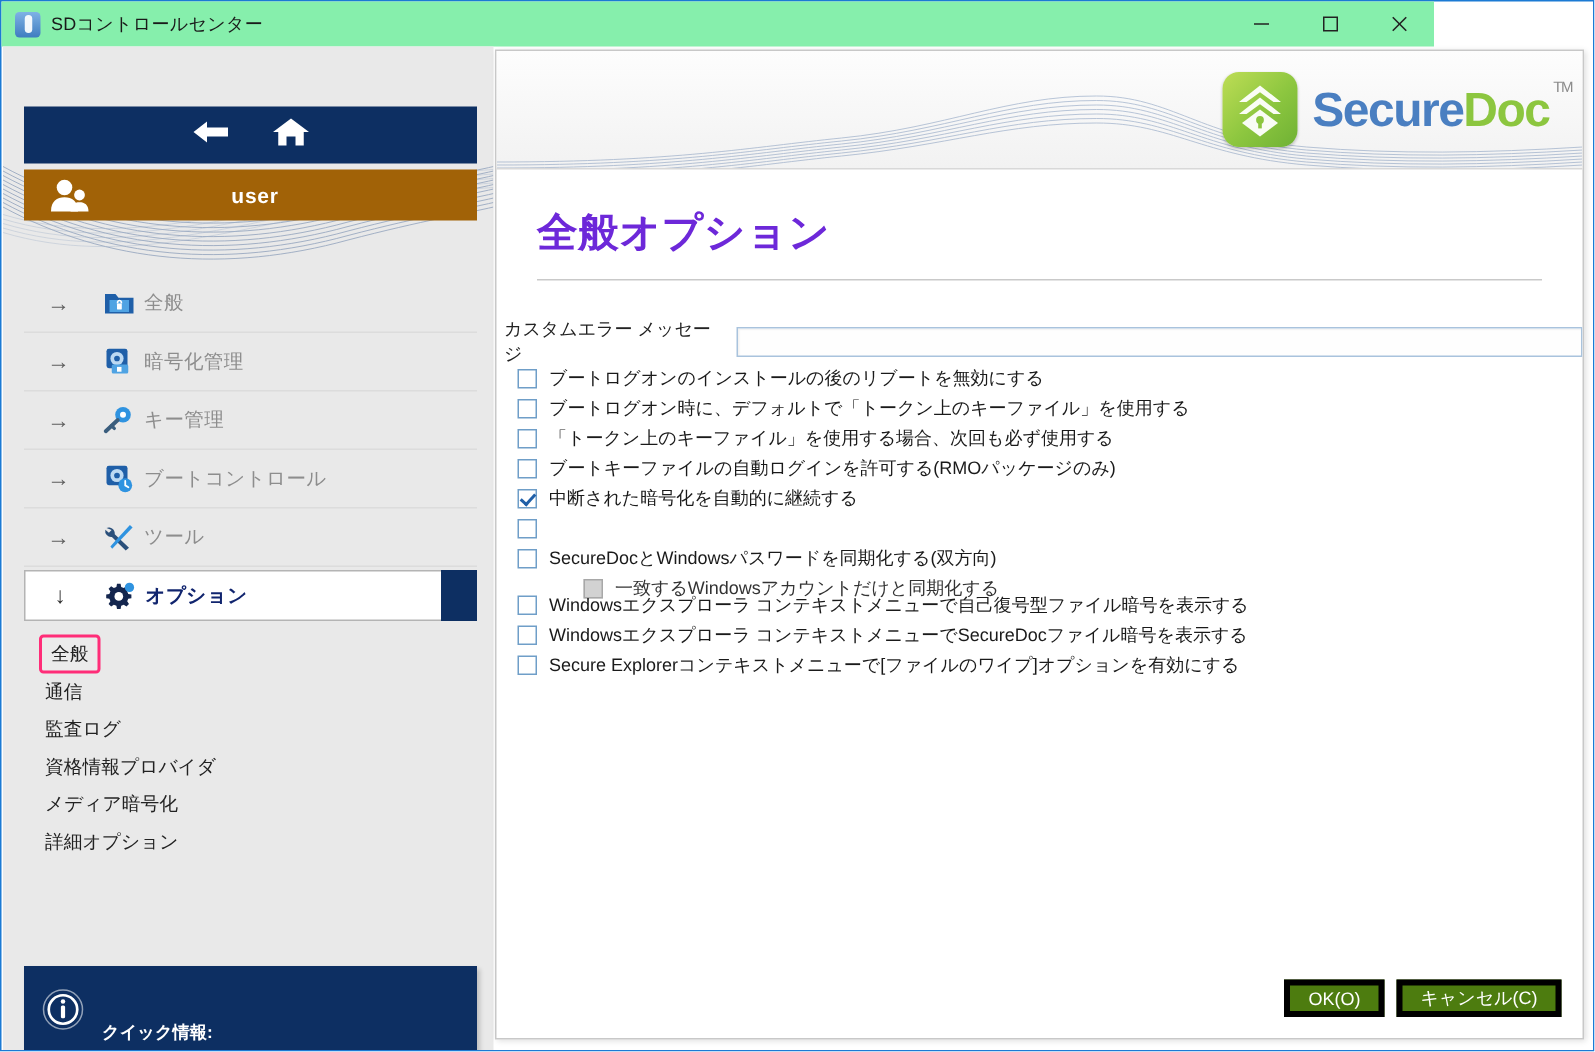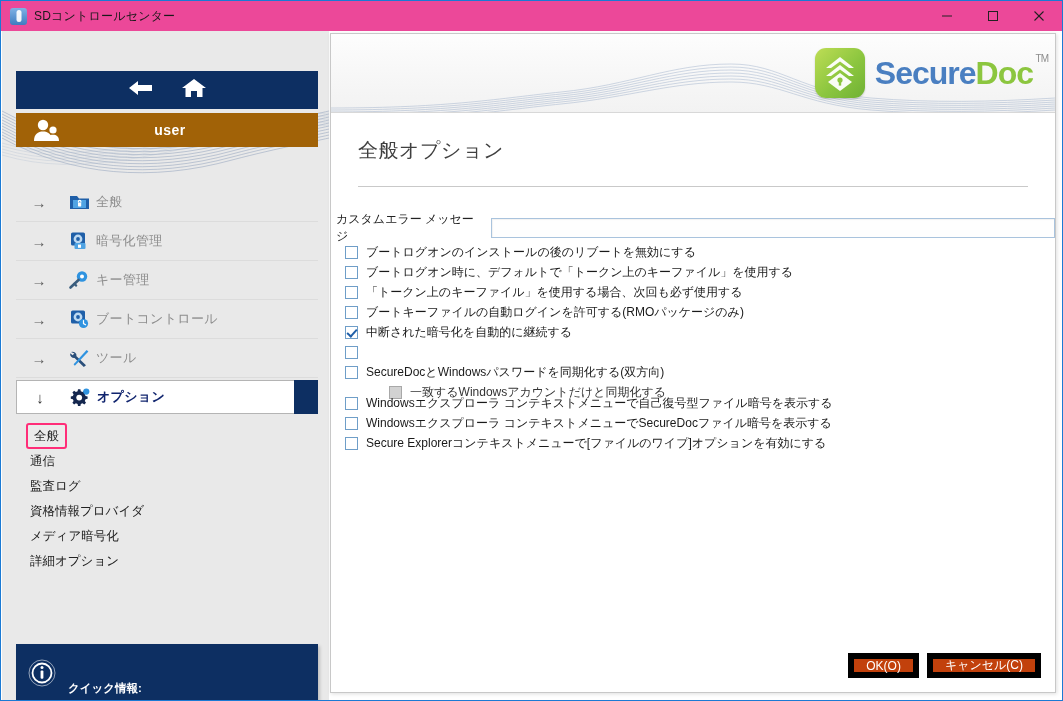--- a/index.html
+++ b/index.html
@@ -10,22 +10,22 @@
   }
   #app{
     position:relative;width:1063px;height:701px;
     box-sizing:border-box;
     border:1px solid #1b7ad4;
     background:#ffffff;
   }
 
   
   .titlebar{
-    position:absolute;left:0;top:0;width:1061px;height:30px;
-    background:#ec4899;display:flex;align-items:center;justify-content:center;
+    position:absolute;left:0;top:0;width:955px;height:30px;
+    background:#86efac;display:flex;align-items:center;justify-content:center;
   }
   .tb-icon{
     width:17px;height:17px;margin-left:9px;margin-right:7px;
     border-radius:3px;
     background:linear-gradient(#7fb2e5,#3f7cc0);
     position:relative;flex:0 0 auto;
   }
   .tb-icon:after{
     content:"";position:absolute;left:50%;top:2px;
     transform:translateX(-50%);
@@ -133,21 +133,21 @@
   }
   .logo-text .s1{color:#4a7fc1;}
   .logo-text .s2{color:#8cc63f;}
   .logo-tm{
     position:absolute;top:-2px;right:-15px;font-size:10px;color:#8c8c8c;font-weight:normal;
   }
   .wave-banner{position:absolute;left:0;bottom:-2px;width:724px;height:52px;pointer-events:none;}
 
   .content{position:absolute;left:0;top:79px;width:724px;bottom:0;}
   .page-title{
-    position:absolute;left:27px;top:24px;font-size:20px;color:#404040;font-weight:normal;
+    position:absolute;left:27px;top:24px;font-size:27px;color:#6d28d9;font-weight:bold;
     letter-spacing:.5px;
   }
   .title-rule{
     position:absolute;left:27px;top:73px;width:670px;height:1px;background:#c9c9c9;
   }
 
   .err-row{
     position:absolute;left:5px;top:98px;display:flex;align-items:center;gap:8px;
   }
   .err-label{font-size:12px;color:#222;}
@@ -175,21 +175,21 @@
   }
   .cb.disabled{background:#d2d2d2;border:1px solid #a8a8a8;}
   .cblabel{font-size:12px;color:#1a1a1a;white-space:nowrap;letter-spacing:0px;}
   .cblabel.dis{color:#333;}
 
   .footer-btns{
     position:absolute;right:14px;bottom:14px;display:flex;gap:8px;
   }
   .btn{
     min-width:56px;height:25px;padding:0 12px;
-    background:#c2410c;color:#ffffff;border:6px solid #000000;
+    background:#4d7c0f;color:#ffffff;border:4px solid #000000;
     font-size:12px;font-family:inherit;cursor:pointer;
     display:flex;align-items:center;justify-content:center;white-space:nowrap;
   }
   .btn.cancel{min-width:78px;}
 </style>
 </head>
 <body>
 
 <div id="app">
 

